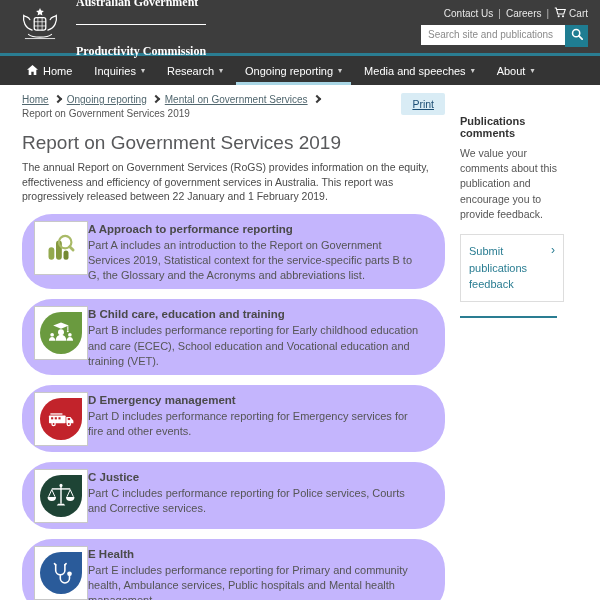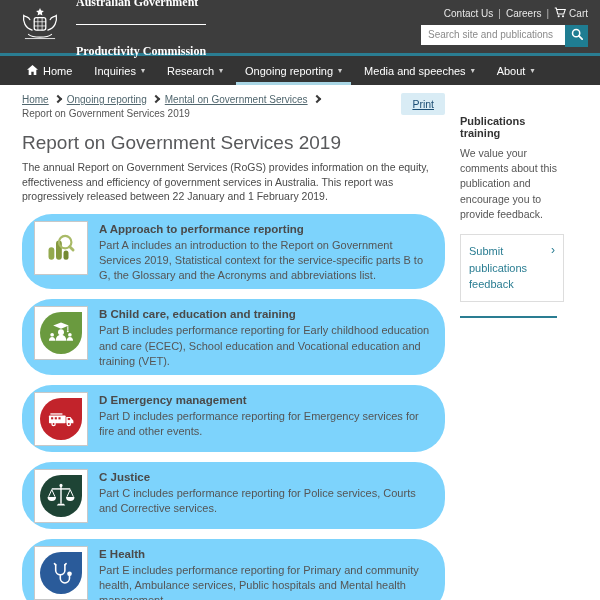--- a/index.html
+++ b/index.html
@@ -36,21 +36,21 @@
   
   .breadcrumb-row{display:flex;justify-content:space-between;align-items:flex-start;margin-top:4px;}
   .breadcrumb{font-size:10px;line-height:1.4;color:#555;max-width:330px;}
   .breadcrumb a{color:#50666e;text-decoration:underline;cursor:pointer;}
   .crumb-sep{display:inline-block;width:4px;height:4px;border-top:2px solid #3a3a3a;border-right:2px solid #3a3a3a;transform:rotate(45deg);margin:0 6px 1px 6px;}
   .print-btn{background:#d9ecf5;color:#1c4e74;border:none;font-size:10.5px;padding:5px 11px;border-radius:2px;cursor:pointer;font-family:inherit;text-decoration:underline;}
   
   h1.page-title{font-size:19px;font-weight:400;color:#58595b;margin:11px 0 6px;line-height:1.15;}
   .intro{font-size:10.5px;line-height:1.4;color:#4a4a4a;margin:0 0 10px;}
   
-  .part-row{background:#7dd3fc;display:flex;gap:11px;padding:6px 10px 6px 12px;margin-bottom:10px;min-height:62px;box-sizing:border-box;cursor:pointer;border-radius:30px;}
+  .part-row{background:#c4b5fd;display:flex;padding:6px 10px 6px 12px;margin-bottom:10px;min-height:62px;box-sizing:border-box;cursor:pointer;border-radius:30px;}
   .icon-tile{width:54px;height:54px;background:#fff;border:1px solid #c8c8c8;flex:none;display:flex;align-items:center;justify-content:center;margin-top:1px;box-sizing:border-box;}
   .blob{width:42px;height:42px;border-radius:50% 0 50% 50%;display:flex;align-items:center;justify-content:center;}
   .part-text{padding-top:3px;}
   .part-title{font-size:11.5px;font-weight:700;color:#4a4a4a;margin:0 0 3px;display:block;text-decoration:none;}
   .part-desc{font-size:11px;line-height:1.38;color:#555;margin:0;max-width:335px;}
   
   .side-heading{font-size:11px;font-weight:700;color:#333;margin:0 0 7px;}
   .side-text{font-size:10.5px;line-height:1.45;color:#555;margin:0 0 12px;}
   .feedback-link{border:1px solid #ddd;background:#fff;padding:8px 8px;display:flex;justify-content:space-between;gap:4px;cursor:pointer;}
   .feedback-link .label{color:#2a7d92;font-size:11px;line-height:1.5;}
@@ -261,21 +261,21 @@
       </div>
       <div class="part-text">
         <a class="part-title">E Health</a>
         <p class="part-desc">Part E includes performance reporting for Primary and community health, Ambulance services, Public hospitals and Mental health management.</p>
       </div>
     </div>
 
   </div>
 
   <div class="side-col">
-    <h2 class="side-heading">Publications training</h2>
+    <h2 class="side-heading">Publications comments</h2>
     <p class="side-text">We value your comments about this publication and encourage you to provide feedback.</p>
     <div class="feedback-link">
       <span class="label">Submit publications feedback</span>
       <span class="chev">›</span>
     </div>
     <div class="side-divider"></div>
   </div>
 </div>
 
 </body></html>

